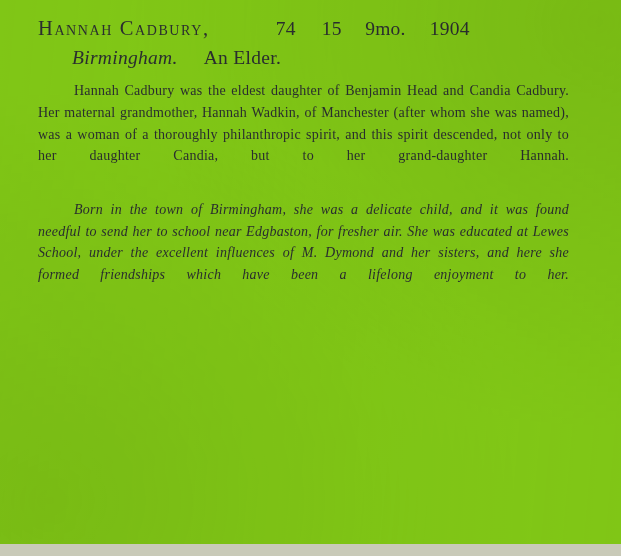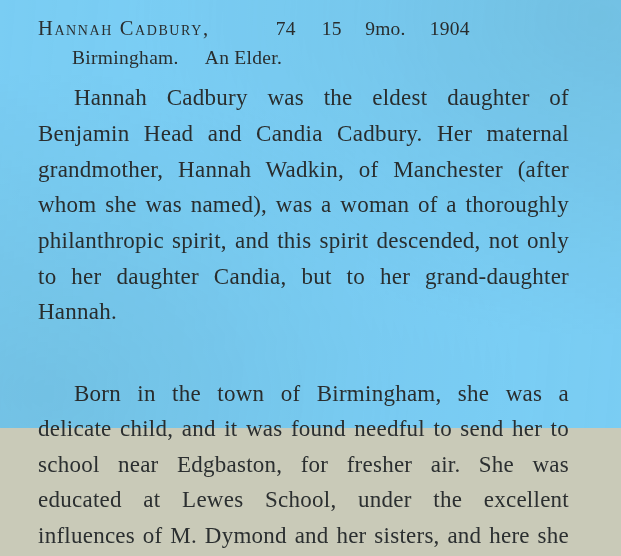--- a/index.html
+++ b/index.html
@@ -10,24 +10,24 @@
     width: 621px;
     height: 556px;
     background: #c9cab8;
     font-family: "Liberation Serif", serif;
     color: #2b2f30;
     overflow: hidden;
   }
   .page {
     position: relative;
     width: 621px;
-    height: 428px;
+    height: 544px;
     box-sizing: border-box;
     padding: 14px 52px 0 38px;
-    background: #7dd3fc;
+    background: #84cc16;
   }
   
   .page::after {
     content: "";
     position: absolute;
     inset: 0;
     pointer-events: none;
     background:
       radial-gradient(ellipse at 8% 92%, rgba(120,125,110,0.22), rgba(0,0,0,0) 58%),
       radial-gradient(ellipse at 96% 4%, rgba(150,152,138,0.30), rgba(0,0,0,0) 55%),
@@ -57,39 +57,41 @@
   .col-yr  { width: 64px; text-align: right; }
 
   .sub-line {
     font-size: 19.5px;
     line-height: 1.45;
     padding-left: 34px;
     margin-top: 1px;
     white-space: nowrap;
   }
   .sub-line .place {
+    font-style: italic;
     letter-spacing: 0.3px;
   }
   .sub-line .role {
     margin-left: 26px;
     letter-spacing: 0.3px;
   }
 
   p.body {
-    font-size: 23px;
+    font-size: 14px;
     line-height: 1.55;
     margin: 8px 0 0 0;
     text-indent: 36px;
     text-align: justify;
     text-justify: inter-word;
     letter-spacing: 0.25px;
     word-spacing: 0.5px;
   }
   p.body.second {
     margin-top: 10px;
+    font-style: italic;
   }
   
   p.body:after {
     content: "";
     display: inline-block;
     width: 100%;
   }
 </style>
 </head>
 <body>

